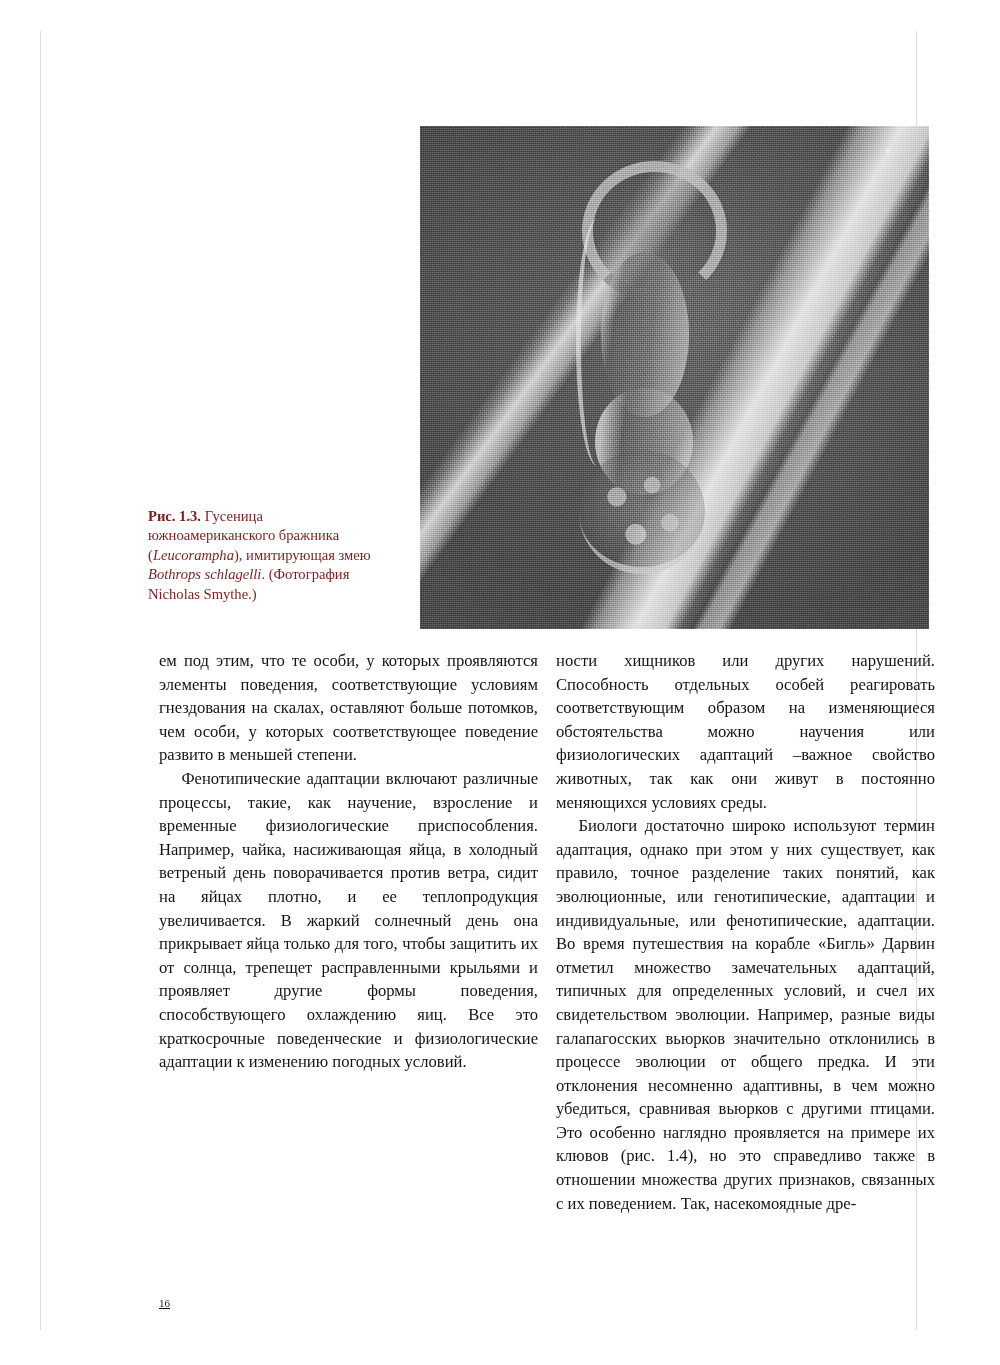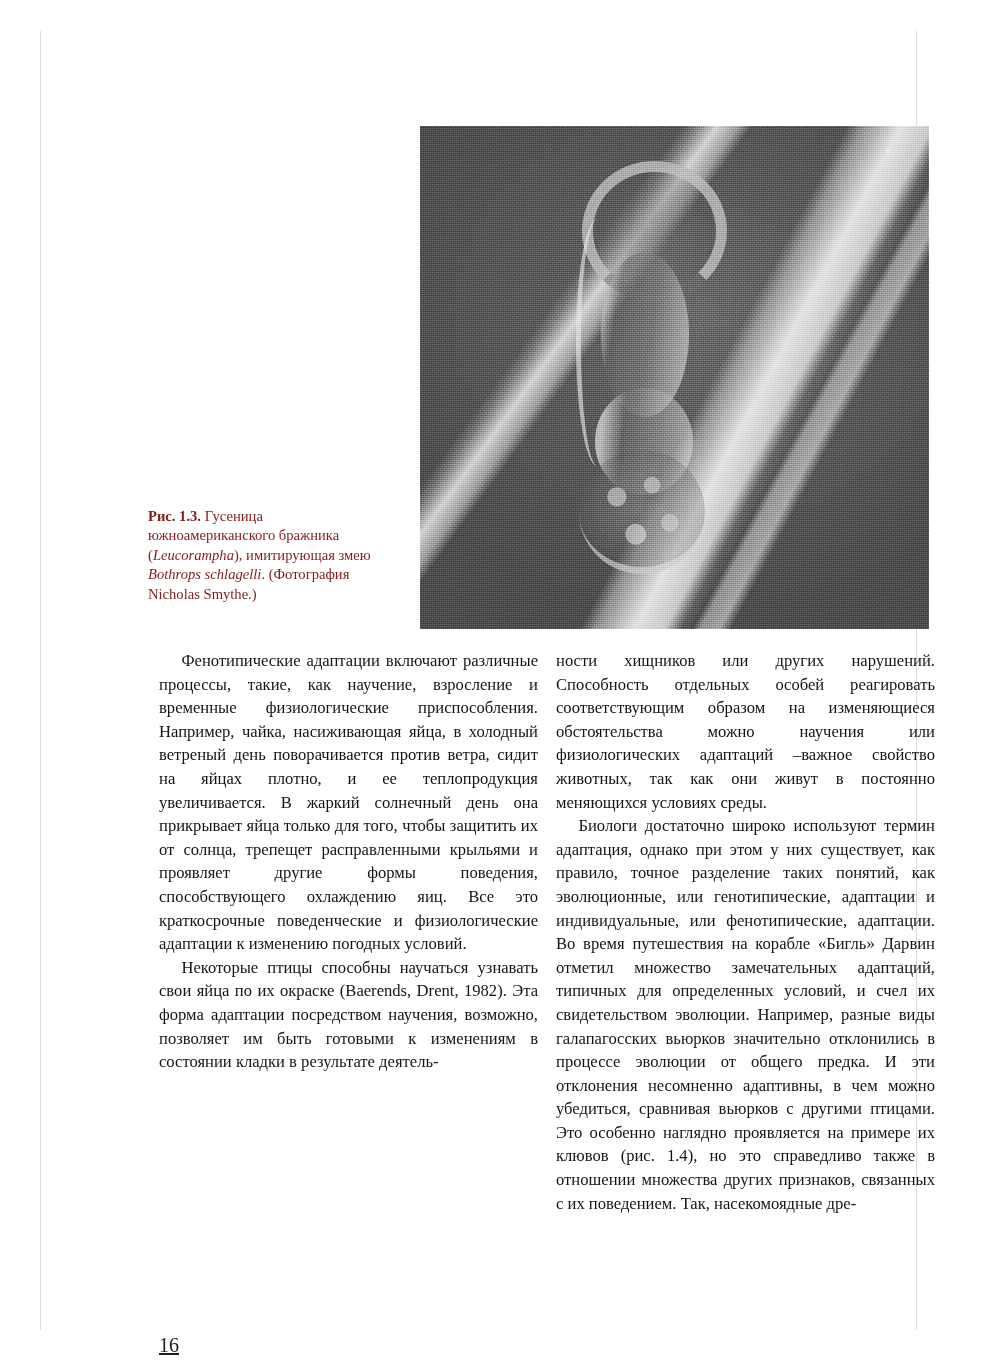--- a/index.html
+++ b/index.html
@@ -169,22 +169,22 @@
     margin: 0;
     text-indent: 1.35em;
   }
   .text-column p.no-indent { text-indent: 0; }
   .text-column .sci { }
 
   
   #page-number {
     position: absolute;
     left: 118px;
-    top: 1304px;
-    font-size: 20px;
+    top: 1262px;
+    font-size: 11px;
     line-height: 20px;
     color: #1a1a1a;
     text-decoration: underline;
   }
 </style>
 </head>
 <body>
 
 <div id="page-sheet">
 
@@ -201,22 +201,22 @@
     <div class="grain"></div>
   </div>
 
   <div id="figure-caption">
     <span class="fig-label">Рис. 1.3.</span><span> Гусеница южноамериканского бражника (</span><span class="sci">Leucorampha</span><span>), имитирующая змею </span><span class="sci">Bothrops schlagelli</span><span>. (Фотография Nicholas Smythe.)</span>
   </div>
 
   <div id="body-columns">
 
     <div class="text-column">
+      <p class="no-indent">ем под этим, что те особи, у которых проявляются элементы поведения, соответствующие условиям гнездования на скалах, оставляют больше потомков, чем особи, у которых соответствующее поведение развито в меньшей степени.</p>
       <p>Фенотипические адаптации включают различные процессы, такие, как научение, взросление и временные физиологические приспособления. Например, чайка, насиживающая яйца, в холодный ветреный день поворачивается против ветра, сидит на яйцах плотно, и ее теплопродукция увеличивается. В жаркий солнечный день она прикрывает яйца только для того, чтобы защитить их от солнца, трепещет расправленными крыльями и проявляет другие формы поведения, способствующего охлаждению яиц. Все это краткосрочные поведенческие и физиологические адаптации к изменению погодных условий.</p>
-      <p>Некоторые птицы способны научаться узнавать свои яйца по их окраске (Baerends, Drent, 1982). Эта форма адаптации посредством научения, возможно, позволяет им быть готовыми к изменениям в состоянии кладки в результате деятель-</p>
     </div>
 
     <div class="text-column">
       <p class="no-indent">ности хищников или других нарушений. Способность отдельных особей реагировать соответствующим образом на изменяющиеся обстоятельства можно научения или физиологических адаптаций –важное свойство животных, так как они живут в постоянно меняющихся условиях среды.</p>
       <p><span>Биологи достаточно широко используют термин </span><span class="sci">адаптация</span><span>, однако при этом у них существует, как правило, точное разделение таких понятий, как эволюционные, или генотипические, адаптации и индивидуальные, или фенотипические, адаптации. Во время путешествия на корабле «Бигль» Дарвин отметил множество замечательных адаптаций, типичных для определенных условий, и счел их свидетельством эволюции. Например, разные виды галапагосских вьюрков значительно отклонились в процессе эволюции от общего предка. И эти отклонения несомненно адаптивны, в чем можно убедиться, сравнивая вьюрков с другими птицами. Это особенно наглядно проявляется на примере их клювов (рис. 1.4), но это справедливо также в отношении множества других признаков, связанных с их поведением. Так, насекомоядные дре-</span></p>
     </div>
 
   </div>
 
   <div id="page-number">16</div>

